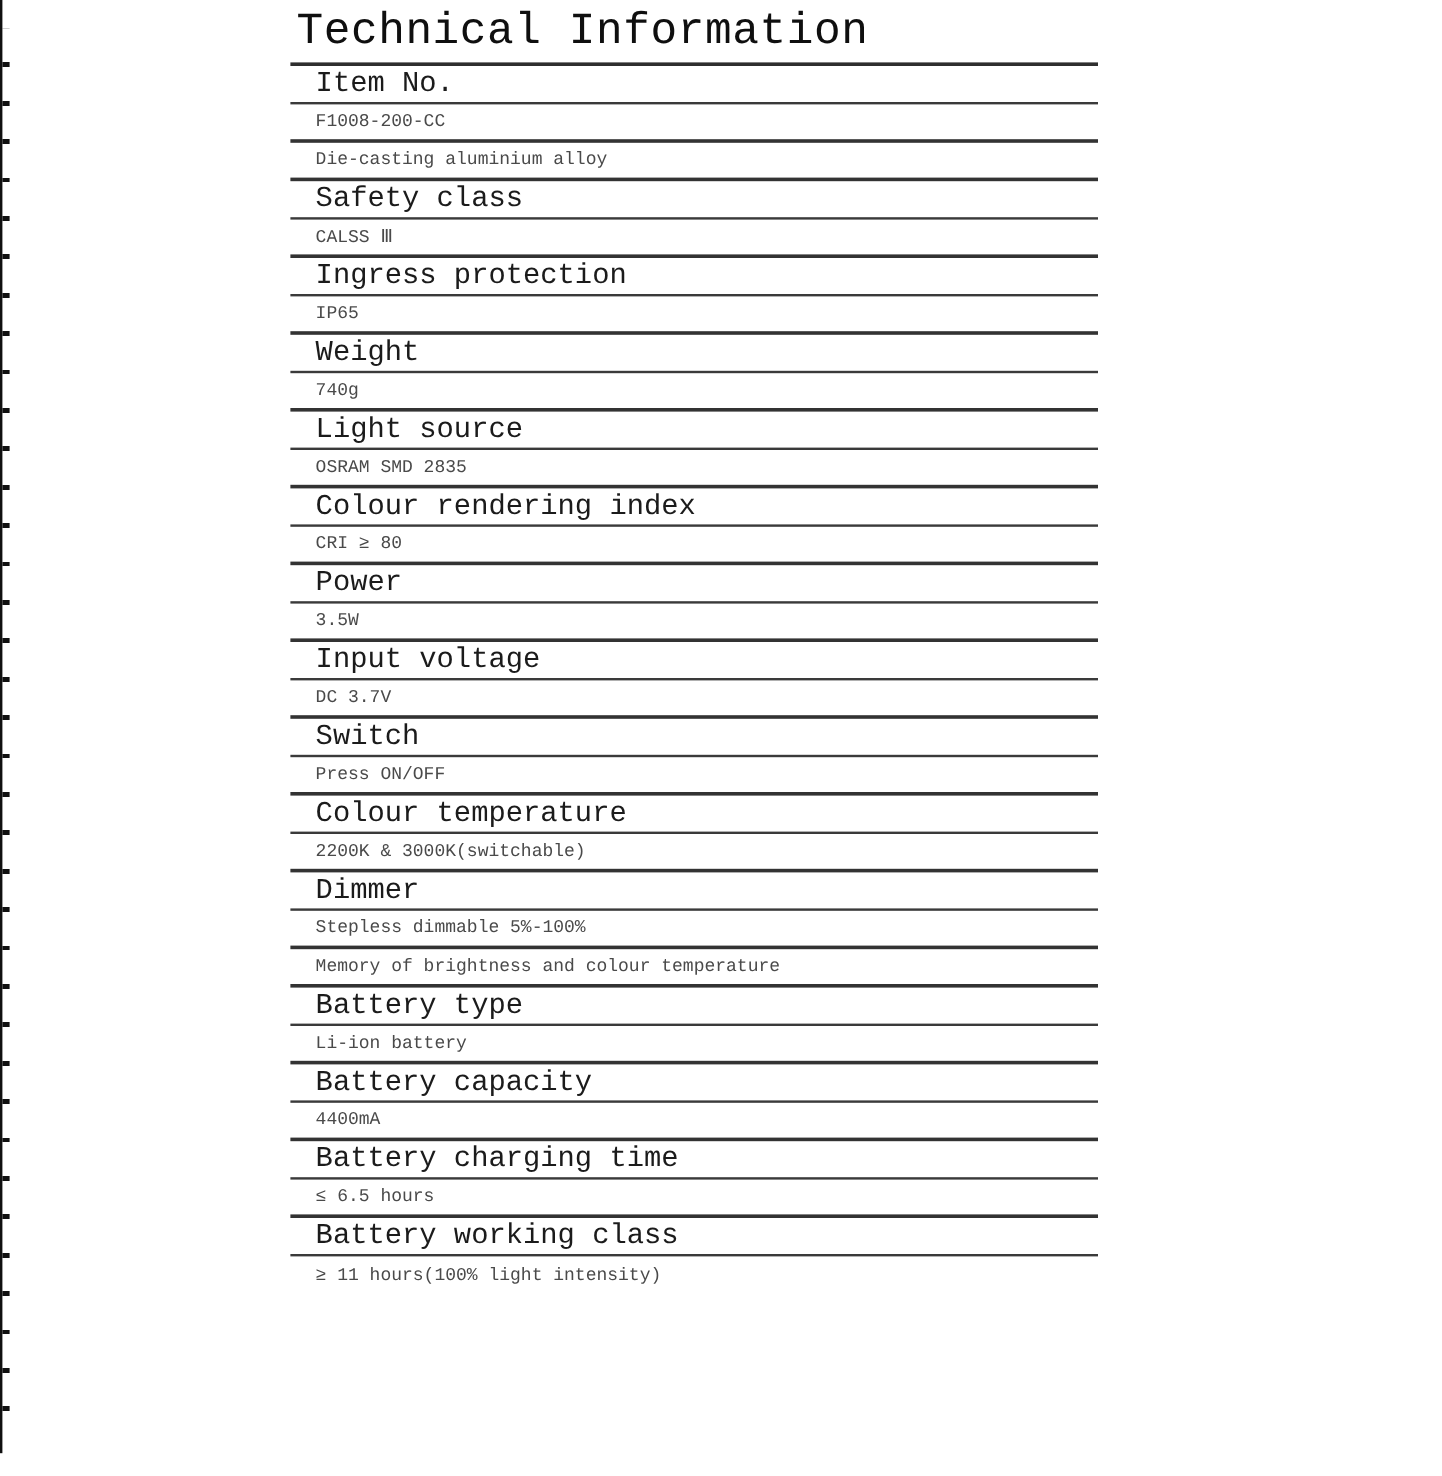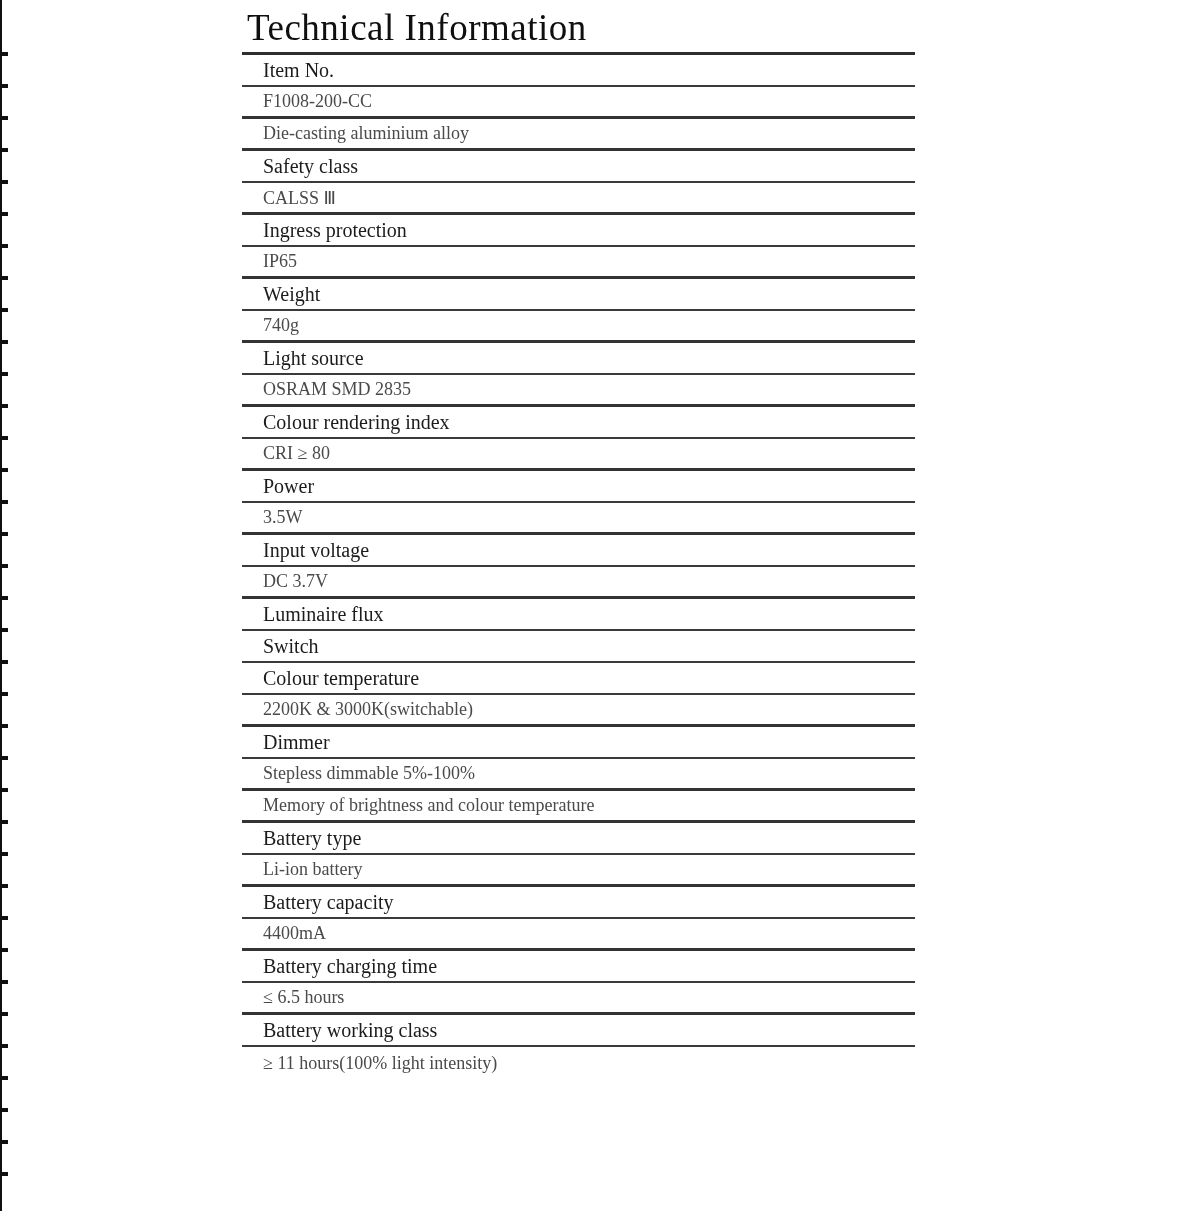--- a/index.html
+++ b/index.html
@@ -6,21 +6,21 @@
     margin: 0;
     padding: 0;
     background: #ffffff;
   }
   .page {
     position: relative;
     width: 1106px;
     height: 1230px;
     background: #ffffff;
     overflow: hidden;
-    font-family: Liberation Serif, serif;
+    font-family: Liberation Mono, monospace;
   }
 
   
   .left-edge-line {
     position: absolute;
     left: 0;
     top: 0;
     width: 2px;
     height: 1211px;
     background: #101010;
@@ -63,26 +63,26 @@
     box-sizing: border-box;
     height: 32px;
     display: flex;
     align-items: center;
     padding-left: 21px;
     white-space: nowrap;
     overflow: hidden;
   }
   .label-row {
     border-bottom: 2px solid #3a3a3a;
-    font-size: 20px;
+    font-size: 24px;
     color: #1b1b1b;
   }
   .value-row {
     border-bottom: 3px solid #333333;
-    font-size: 18px;
+    font-size: 15px;
     color: #4a4a4a;
   }
   .value-row.last {
     border-bottom: none;
   }
 </style>
 </head>
 <body>
 
 <div class="page">
@@ -147,26 +147,26 @@
       <span>3.5W</span>
     </div>
 
     <div class="row label-row">
       <span>Input voltage</span>
     </div>
     <div class="row value-row">
       <span>DC 3.7V</span>
     </div>
 
-    <div class="row label-row">
-      <span>Luminaire flux</span>
-    </div>
 
     <div class="row label-row">
       <span>Switch</span>
+    </div>
+    <div class="row value-row">
+      <span>Press ON/OFF</span>
     </div>
 
     <div class="row label-row">
       <span>Colour temperature</span>
     </div>
     <div class="row value-row">
       <span>2200K &amp; 3000K(switchable)</span>
     </div>
 
     <div class="row label-row">

